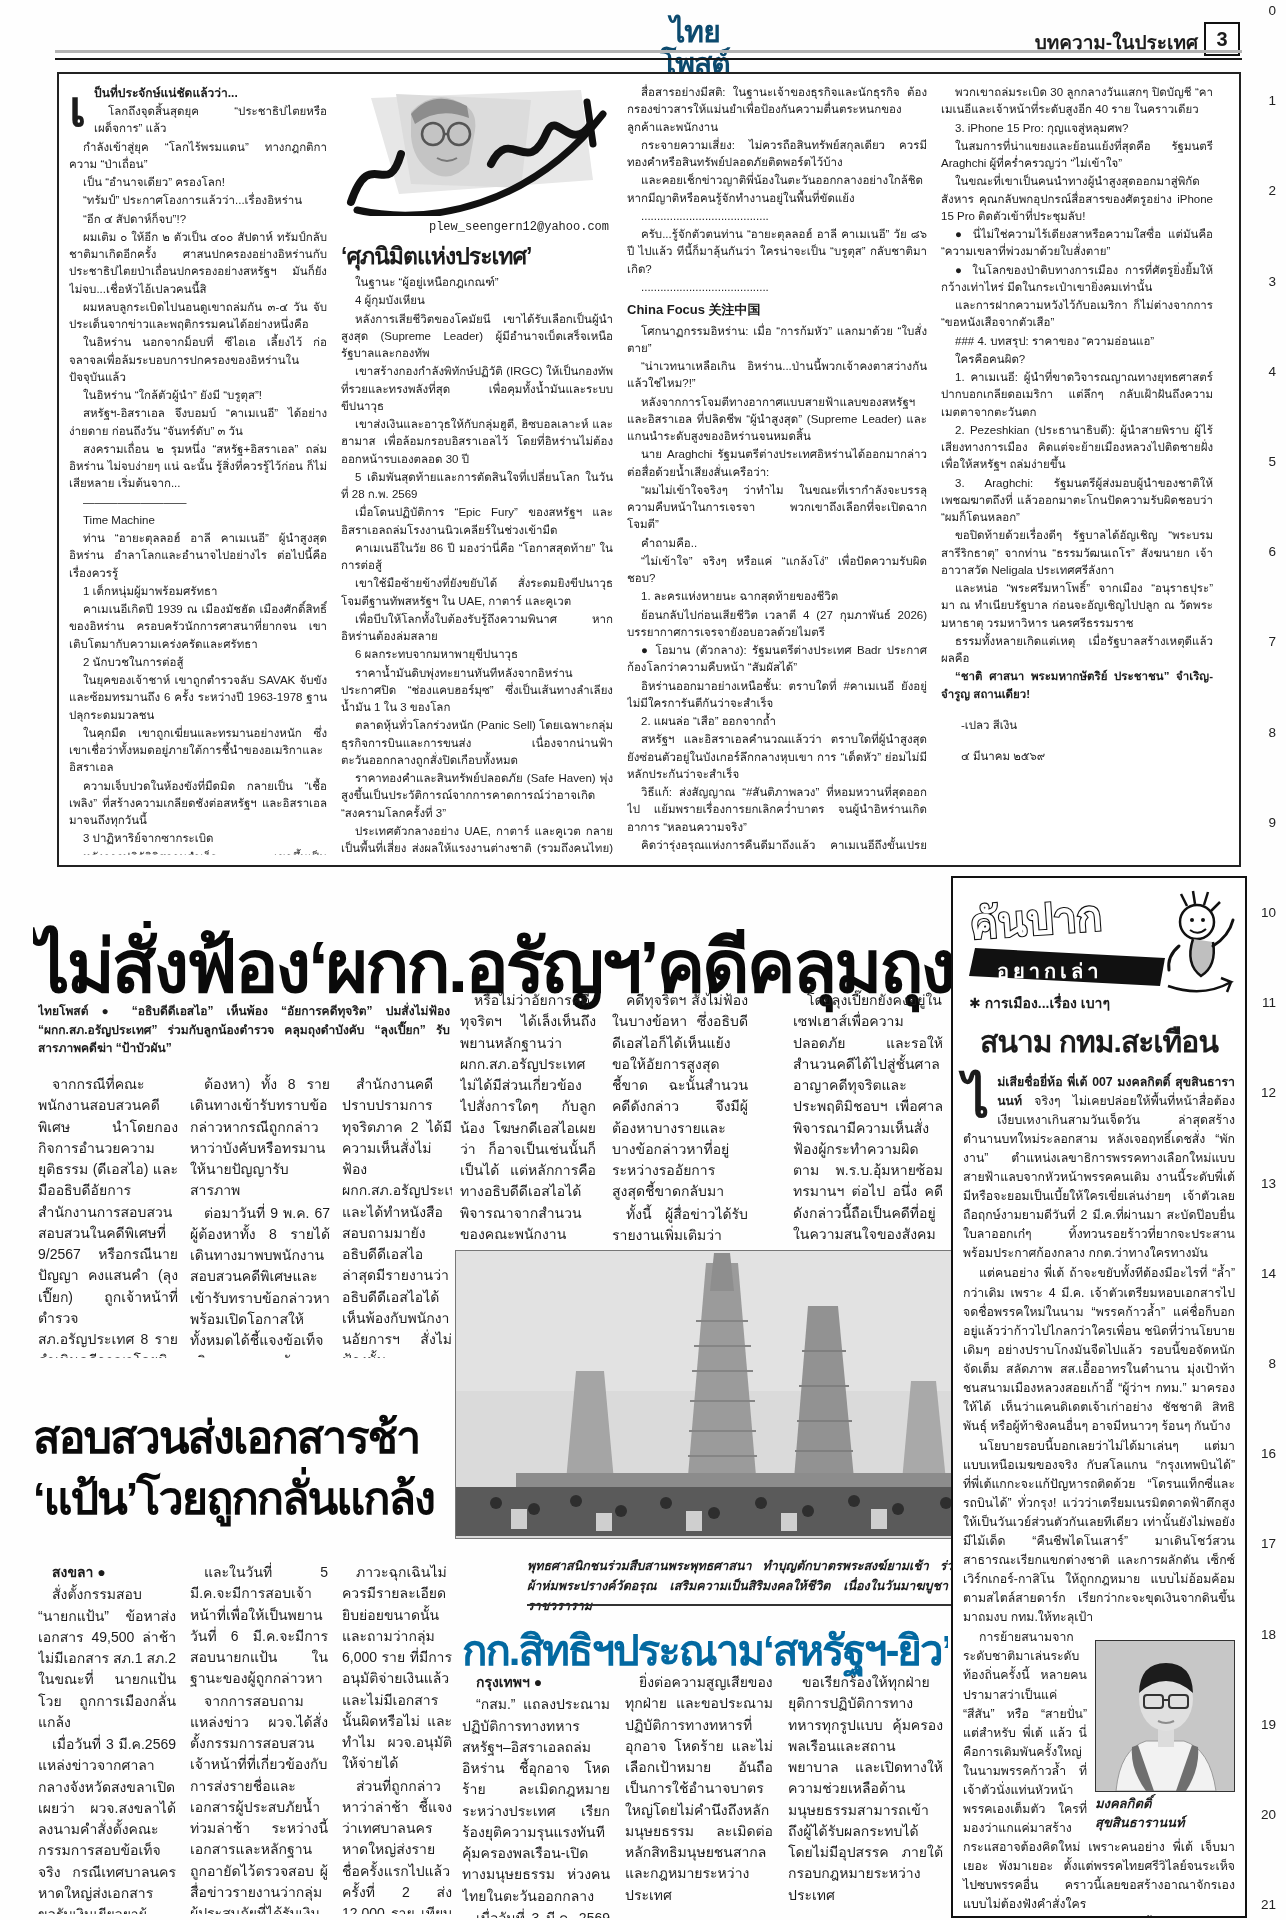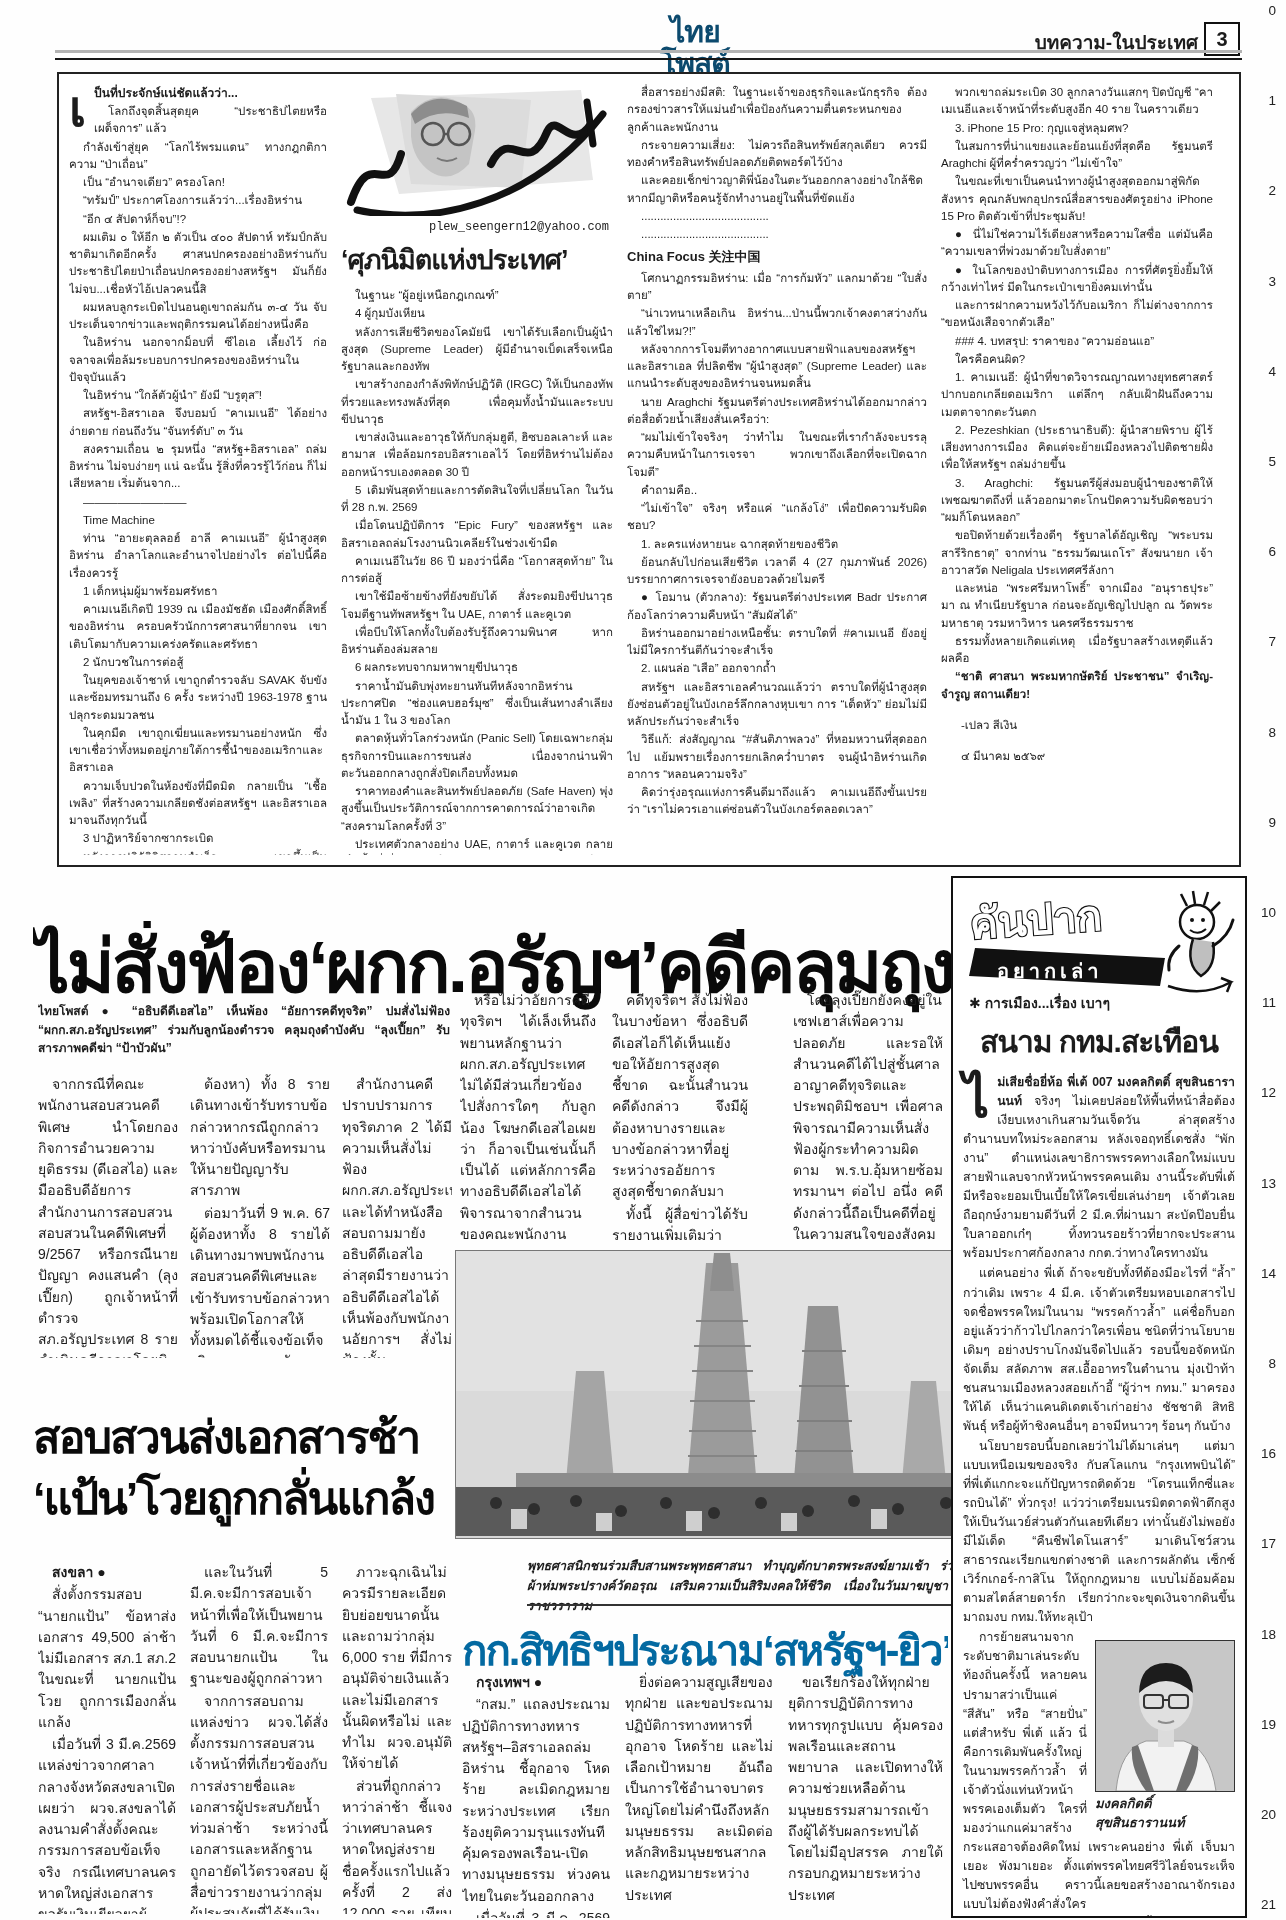--- a/index.html
+++ b/index.html
@@ -22,21 +22,21 @@
   .plew-box{position:absolute;left:57px;top:72px;width:1160px;height:771px;border:2px solid #222;
             padding:10px 10px;display:flex;gap:14px;overflow:hidden;background:#fff;}
   .pcol{overflow:hidden;}
   .pcol1{width:258px;}.pcol2{width:272px;}.pcol3{width:300px;}.pcol4{width:272px;}
   .para{font-size:11.5px;line-height:1.5;text-align:justify;text-indent:14px;margin:0 0 1px 0;}
   .lede-bold{font-weight:700;text-indent:0;font-size:12px;}
   .dropcap{float:left;font-size:50px;line-height:.85;font-weight:700;margin:4px 8px 0 0;}
   .plew-art{width:272px;height:132px;}
   .plew-email{font-family:"Liberation Mono","DejaVu Sans Mono",monospace;font-weight:400;
               font-size:12px;text-align:right;margin:0 4px 4px 0;}
-  .plew-headline{font-size:27px;font-weight:900;letter-spacing:-1px;margin:2px 0 6px 0;white-space:nowrap;overflow:hidden;}
+  .plew-headline{font-size:23px;font-weight:900;letter-spacing:-1px;margin:2px 0 0 0;white-space:nowrap;overflow:hidden;}
   .china-focus{font-weight:700;font-size:13px;margin:4px 0 3px 0;text-indent:0;}
   .bold-close{font-weight:700;}
   .signoff-italic{text-indent:20px;margin-top:14px;}
   
   .lead-headline{position:absolute;left:33px;top:872px;width:982px;height:104px;
                  font-size:73px;font-weight:900;letter-spacing:-3px;line-height:1.25;
                  white-space:nowrap;overflow:hidden;color:#0a0a0a;}
   .lead-para{position:absolute;left:38px;top:990px;width:412px;height:78px;overflow:hidden;
              font-size:12px;font-weight:700;line-height:1.55;text-align:justify;}
   .ncol{position:absolute;overflow:hidden;}
@@ -179,20 +179,21 @@
           <p class="para">ราคาทองคำและสินทรัพย์ปลอดภัย (Safe Haven) พุ่งสูงขึ้นเป็นประวัติการณ์จากการคาดการณ์ว่าอาจเกิด “สงครามโลกครั้งที่ 3”</p>
           <p class="para">ประเทศตัวกลางอย่าง UAE, กาตาร์ และคูเวต กลายเป็นพื้นที่เสี่ยง ส่งผลให้แรงงานต่างชาติ (รวมถึงคนไทย) ต้องอพยพเร่งด่วน</p>
         </div>
     </div>
     <div class="pcol pcol3">
       <div>
           <p class="para">สื่อสารอย่างมีสติ: ในฐานะเจ้าของธุรกิจและนักธุรกิจ ต้องกรองข่าวสารให้แม่นยำเพื่อป้องกันความตื่นตระหนกของลูกค้าและพนักงาน</p>
           <p class="para">กระจายความเสี่ยง: ไม่ควรถือสินทรัพย์สกุลเดียว ควรมีทองคำหรือสินทรัพย์ปลอดภัยติดพอร์ตไว้บ้าง</p>
           <p class="para">และคอยเช็กข่าวญาติพี่น้องในตะวันออกกลางอย่างใกล้ชิด หากมีญาติหรือคนรู้จักทำงานอยู่ในพื้นที่ขัดแย้ง</p>
           <p class="para">........................................</p>
+          <p class="para">ครับ...รู้จักตัวตนท่าน “อายะตุลลอฮ์ อาลี คาเมเนอี” วัย ๘๖ ปี ไปแล้ว ทีนี้ก็มาลุ้นกันว่า ใครน่าจะเป็น “บรูตุส” กลับชาติมาเกิด?</p>
           <p class="para">........................................</p>
         </div>
       <p class="para china-focus">China Focus 关注中国</p>
       <div>
           <p class="para">โศกนาฏกรรมอิหร่าน: เมื่อ “การก้มหัว” แลกมาด้วย “ใบสั่งตาย”</p>
           <p class="para">“น่าเวทนาเหลือเกิน อิหร่าน...ป่านนี้พวกเจ้าคงตาสว่างกันแล้วใช่ไหม?!”</p>
           <p class="para">หลังจากการโจมตีทางอากาศแบบสายฟ้าแลบของสหรัฐฯ และอิสราเอล ที่ปลิดชีพ “ผู้นำสูงสุด” (Supreme Leader) และแกนนำระดับสูงของอิหร่านจนหมดสิ้น</p>
           <p class="para">นาย Araghchi รัฐมนตรีต่างประเทศอิหร่านได้ออกมากล่าวต่อสื่อด้วยน้ำเสียงสั่นเครือว่า:</p>
           <p class="para">“ผมไม่เข้าใจจริงๆ ว่าทำไม ในขณะที่เรากำลังจะบรรลุความคืบหน้าในการเจรจา พวกเขาถึงเลือกที่จะเปิดฉากโจมตี”</p>
           <p class="para">คำถามคือ..</p>

